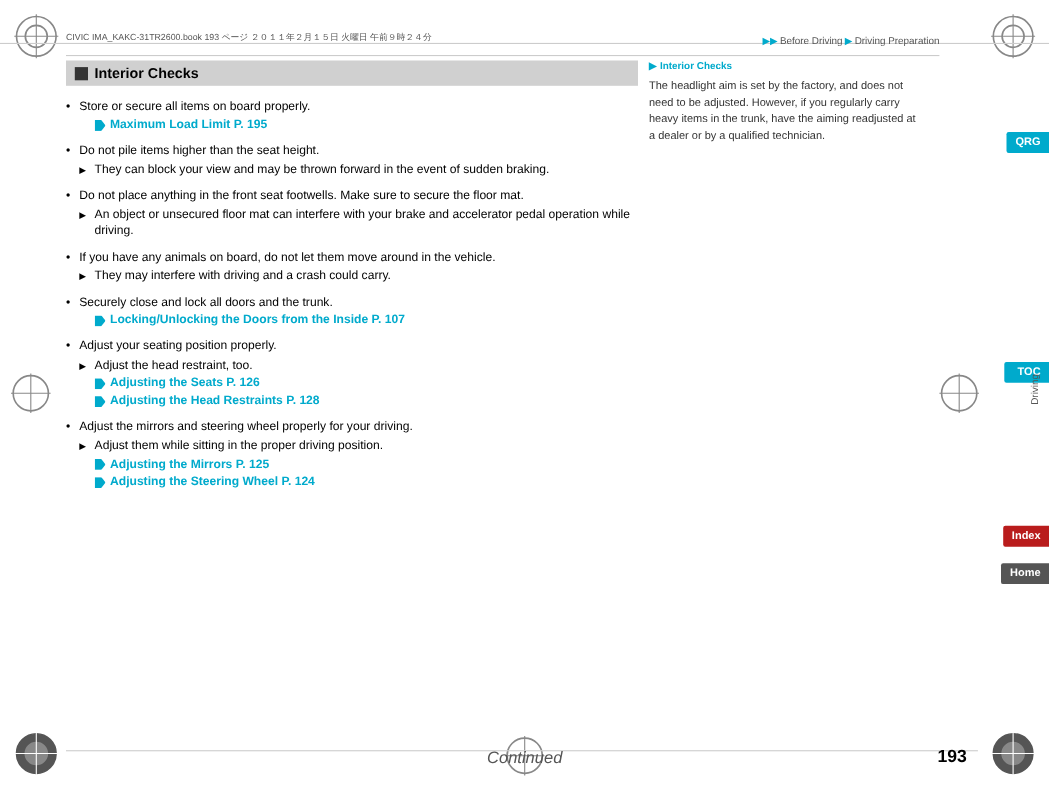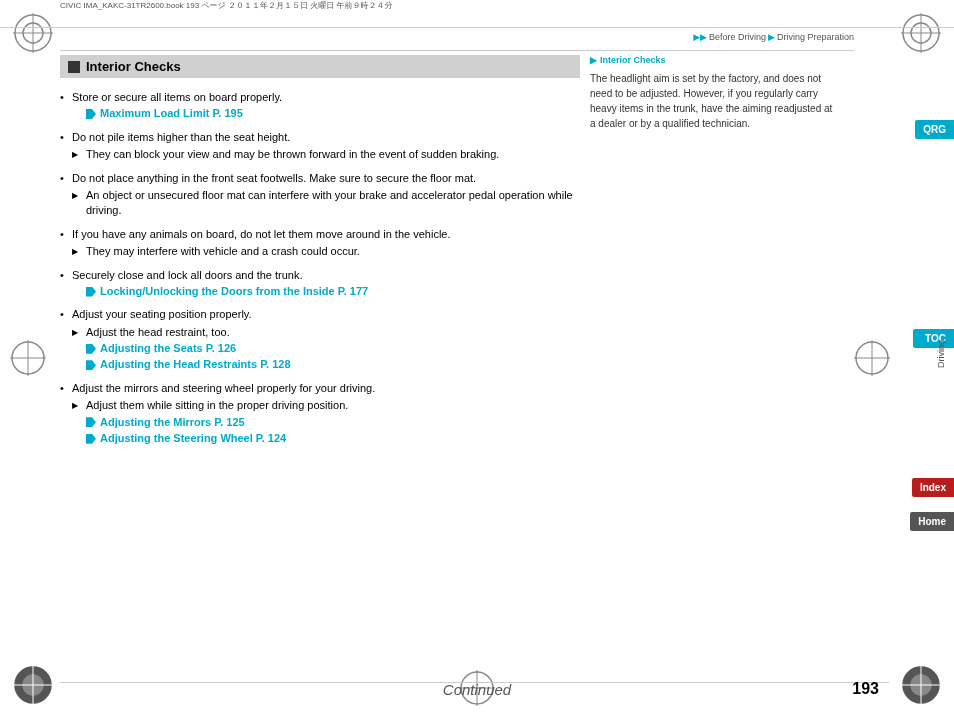--- a/index.html
+++ b/index.html
@@ -24,23 +24,23 @@
     .corner-tr { top: 8px; right: 8px; }
     .corner-bl { bottom: 8px; left: 8px; }
     .corner-br { bottom: 8px; right: 8px; }
 
     
     .top-header {
       position: absolute;
       top: 0;
       left: 0;
       right: 0;
-      height: 28px;
-      display: flex;
-      align-items: flex-start;
+      height: 40px;
+      display: flex;
+      align-items: flex-end;
       border-bottom: 1px solid #ccc;
     }
 
     .header-file-info {
       font-size: 8px;
       color: #555;
       margin-left: 60px;
     }
 
     
@@ -350,28 +350,28 @@
       <div class="sub-item">They can block your view and may be thrown forward in the event of sudden braking.</div>
     </li>
 
     <li>
       <span>Do not place anything in the front seat footwells. Make sure to secure the floor mat.</span>
       <div class="sub-item">An object or unsecured floor mat can interfere with your brake and accelerator pedal operation while driving.</div>
     </li>
 
     <li>
       <span>If you have any animals on board, do not let them move around in the vehicle.</span>
-      <div class="sub-item">They may interfere with vehicle and a crash could occur.</div>
+      <div class="sub-item">They may interfere with driving and a crash could carry.</div>
     </li>
 
     <li>
       <span>Securely close and lock all doors and the trunk.</span>
       <div class="link-item">
         <span class="link-icon"></span>
-        <span class="link-text">Locking/Unlocking the Doors from the Inside P. 177</span>
+        <span class="link-text">Locking/Unlocking the Doors from the Inside P. 107</span>
       </div>
     </li>
 
     <li>
       <span>Adjust your seating position properly.</span>
       <div class="sub-item">Adjust the head restraint, too.</div>
       <div class="link-item">
         <span class="link-icon"></span>
         <span class="link-text">Adjusting the Seats P. 126</span>
       </div>

